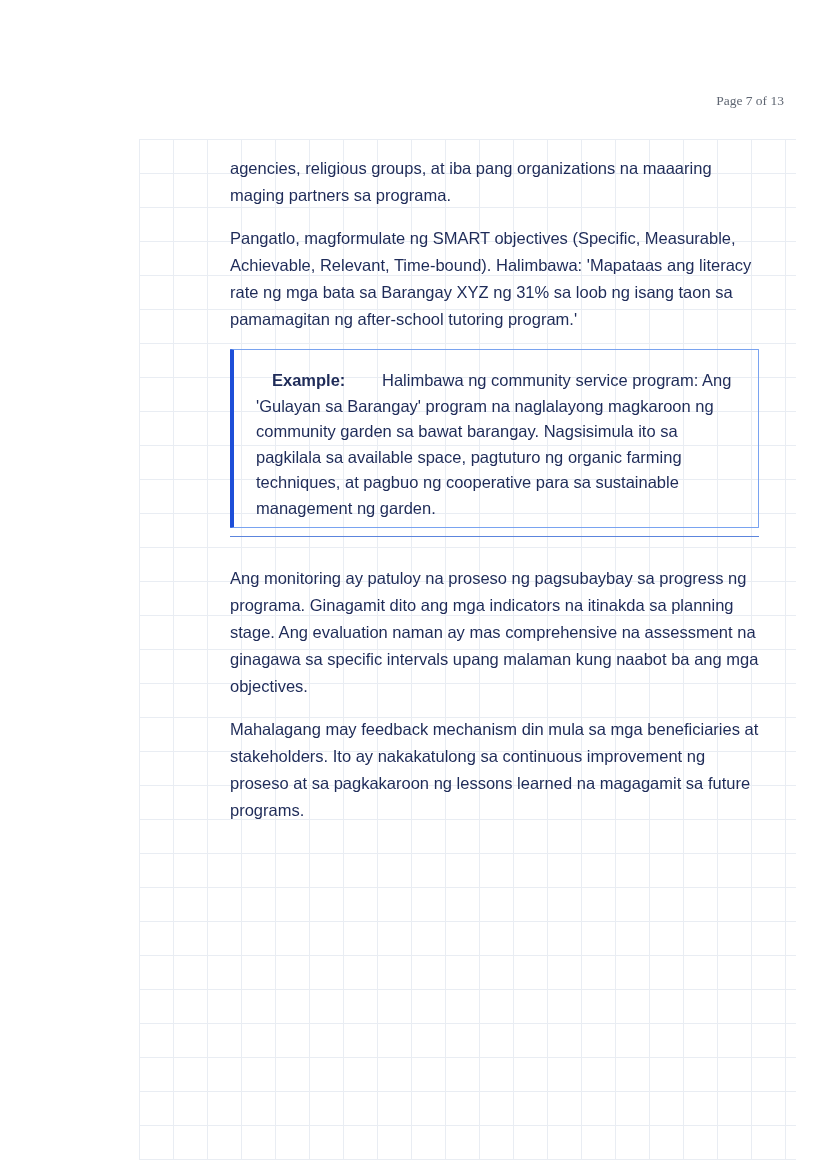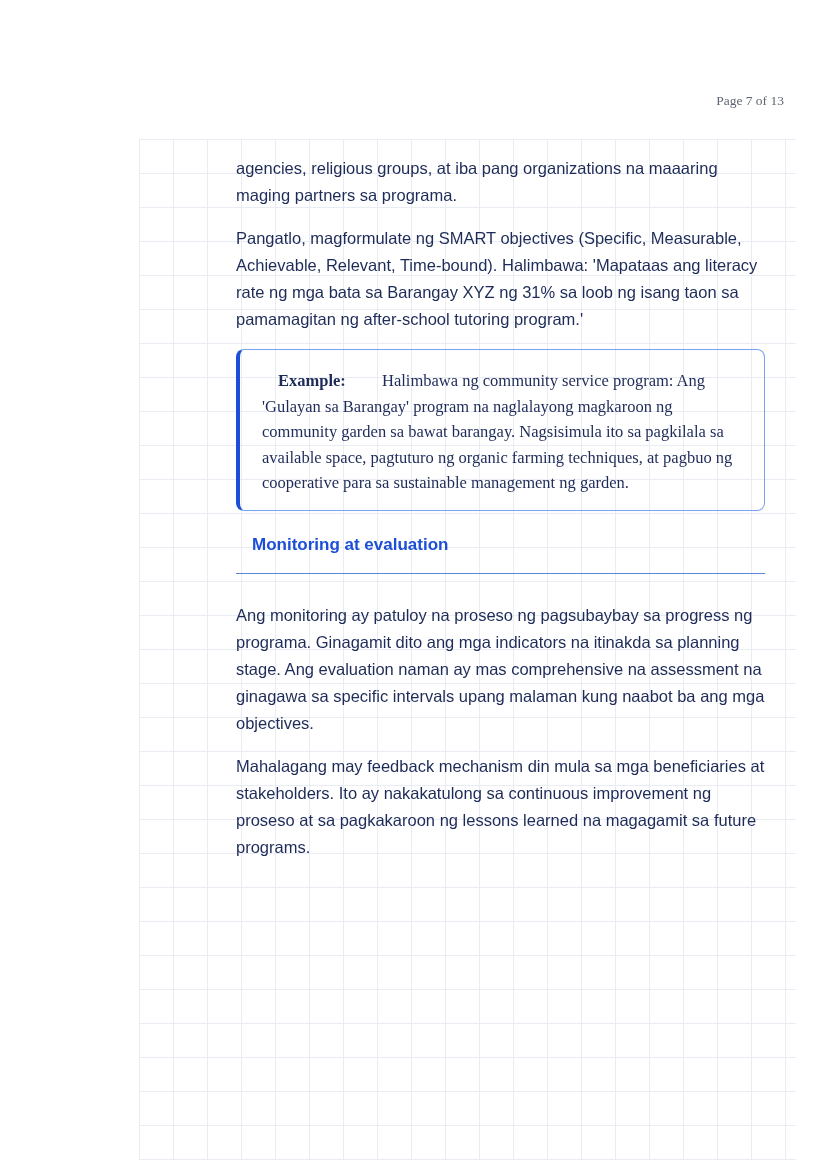--- a/index.html
+++ b/index.html
@@ -27,41 +27,40 @@
     width: 681px;
     height: 1021px;
     background-color: #ffffff;
     background-image:
       linear-gradient(to right, #e9edf3 1px, transparent 1px),
       linear-gradient(to bottom, #e9edf3 1px, transparent 1px);
     background-size: 34px 34px;
   }
   .content {
     position: absolute;
-    left: 81px;
+    left: 75px;
     top: 0;
     width: 529px;
     color: #1e2b58;
     font-size: 16.5px;
     line-height: 27px;
   }
   .content p {
     margin: 0 0 16px 0;
   }
   .example-box {
     margin: 9px 0 0 0;
     border: 1px solid #79a3f0;
     border-left: 4px solid #1d4ed8;
-    border-radius: 8px;
-    padding: 18px 24px 14px 22px;
+    border-radius: 1px;
+    padding: 18px 24px 6px 22px;
     font-size: 16.5px;
     line-height: 25.5px;
     color: #1e2b58;
     background: transparent;
-    font-family: Liberation Serif, serif;
   }
   .example-label {
     font-weight: bold;
   }
   .section-heading {
     margin-top: 22px;
     font-size: 17px;
     line-height: 24px;
     font-weight: bold;
     color: #1d4ed8;
@@ -92,21 +91,20 @@
     <div class="content">
 
       <p>agencies, religious groups, at iba pang organizations na maaaring maging partners sa programa.</p>
 
       <p>Pangatlo, magformulate ng SMART objectives (Specific, Measurable, Achievable, Relevant, Time-bound). Halimbawa: 'Mapataas ang literacy rate ng mga bata sa Barangay XYZ ng 31% sa loob ng isang taon sa pamamagitan ng after-school tutoring program.'</p>
 
       <div class="example-box">
         <span class="example-label">Example:</span><span> Halimbawa ng community service program: Ang 'Gulayan sa Barangay' program na naglalayong magkaroon ng community garden sa bawat barangay. Nagsisimula ito sa pagkilala sa available space, pagtuturo ng organic farming techniques, at pagbuo ng cooperative para sa sustainable management ng garden.</span>
       </div>
 
-      <h2 class="section-heading">Monitoring at evaluation</h2>
 
       <div class="section-divider"></div>
 
       <p>Ang monitoring ay patuloy na proseso ng pagsubaybay sa progress ng programa. Ginagamit dito ang mga indicators na itinakda sa planning stage. Ang evaluation naman ay mas comprehensive na assessment na ginagawa sa specific intervals upang malaman kung naabot ba ang mga objectives.</p>
 
       <p>Mahalagang may feedback mechanism din mula sa mga beneficiaries at stakeholders. Ito ay nakakatulong sa continuous improvement ng proseso at sa pagkakaroon ng lessons learned na magagamit sa future programs.</p>
 
     </div>
   </div>
 

